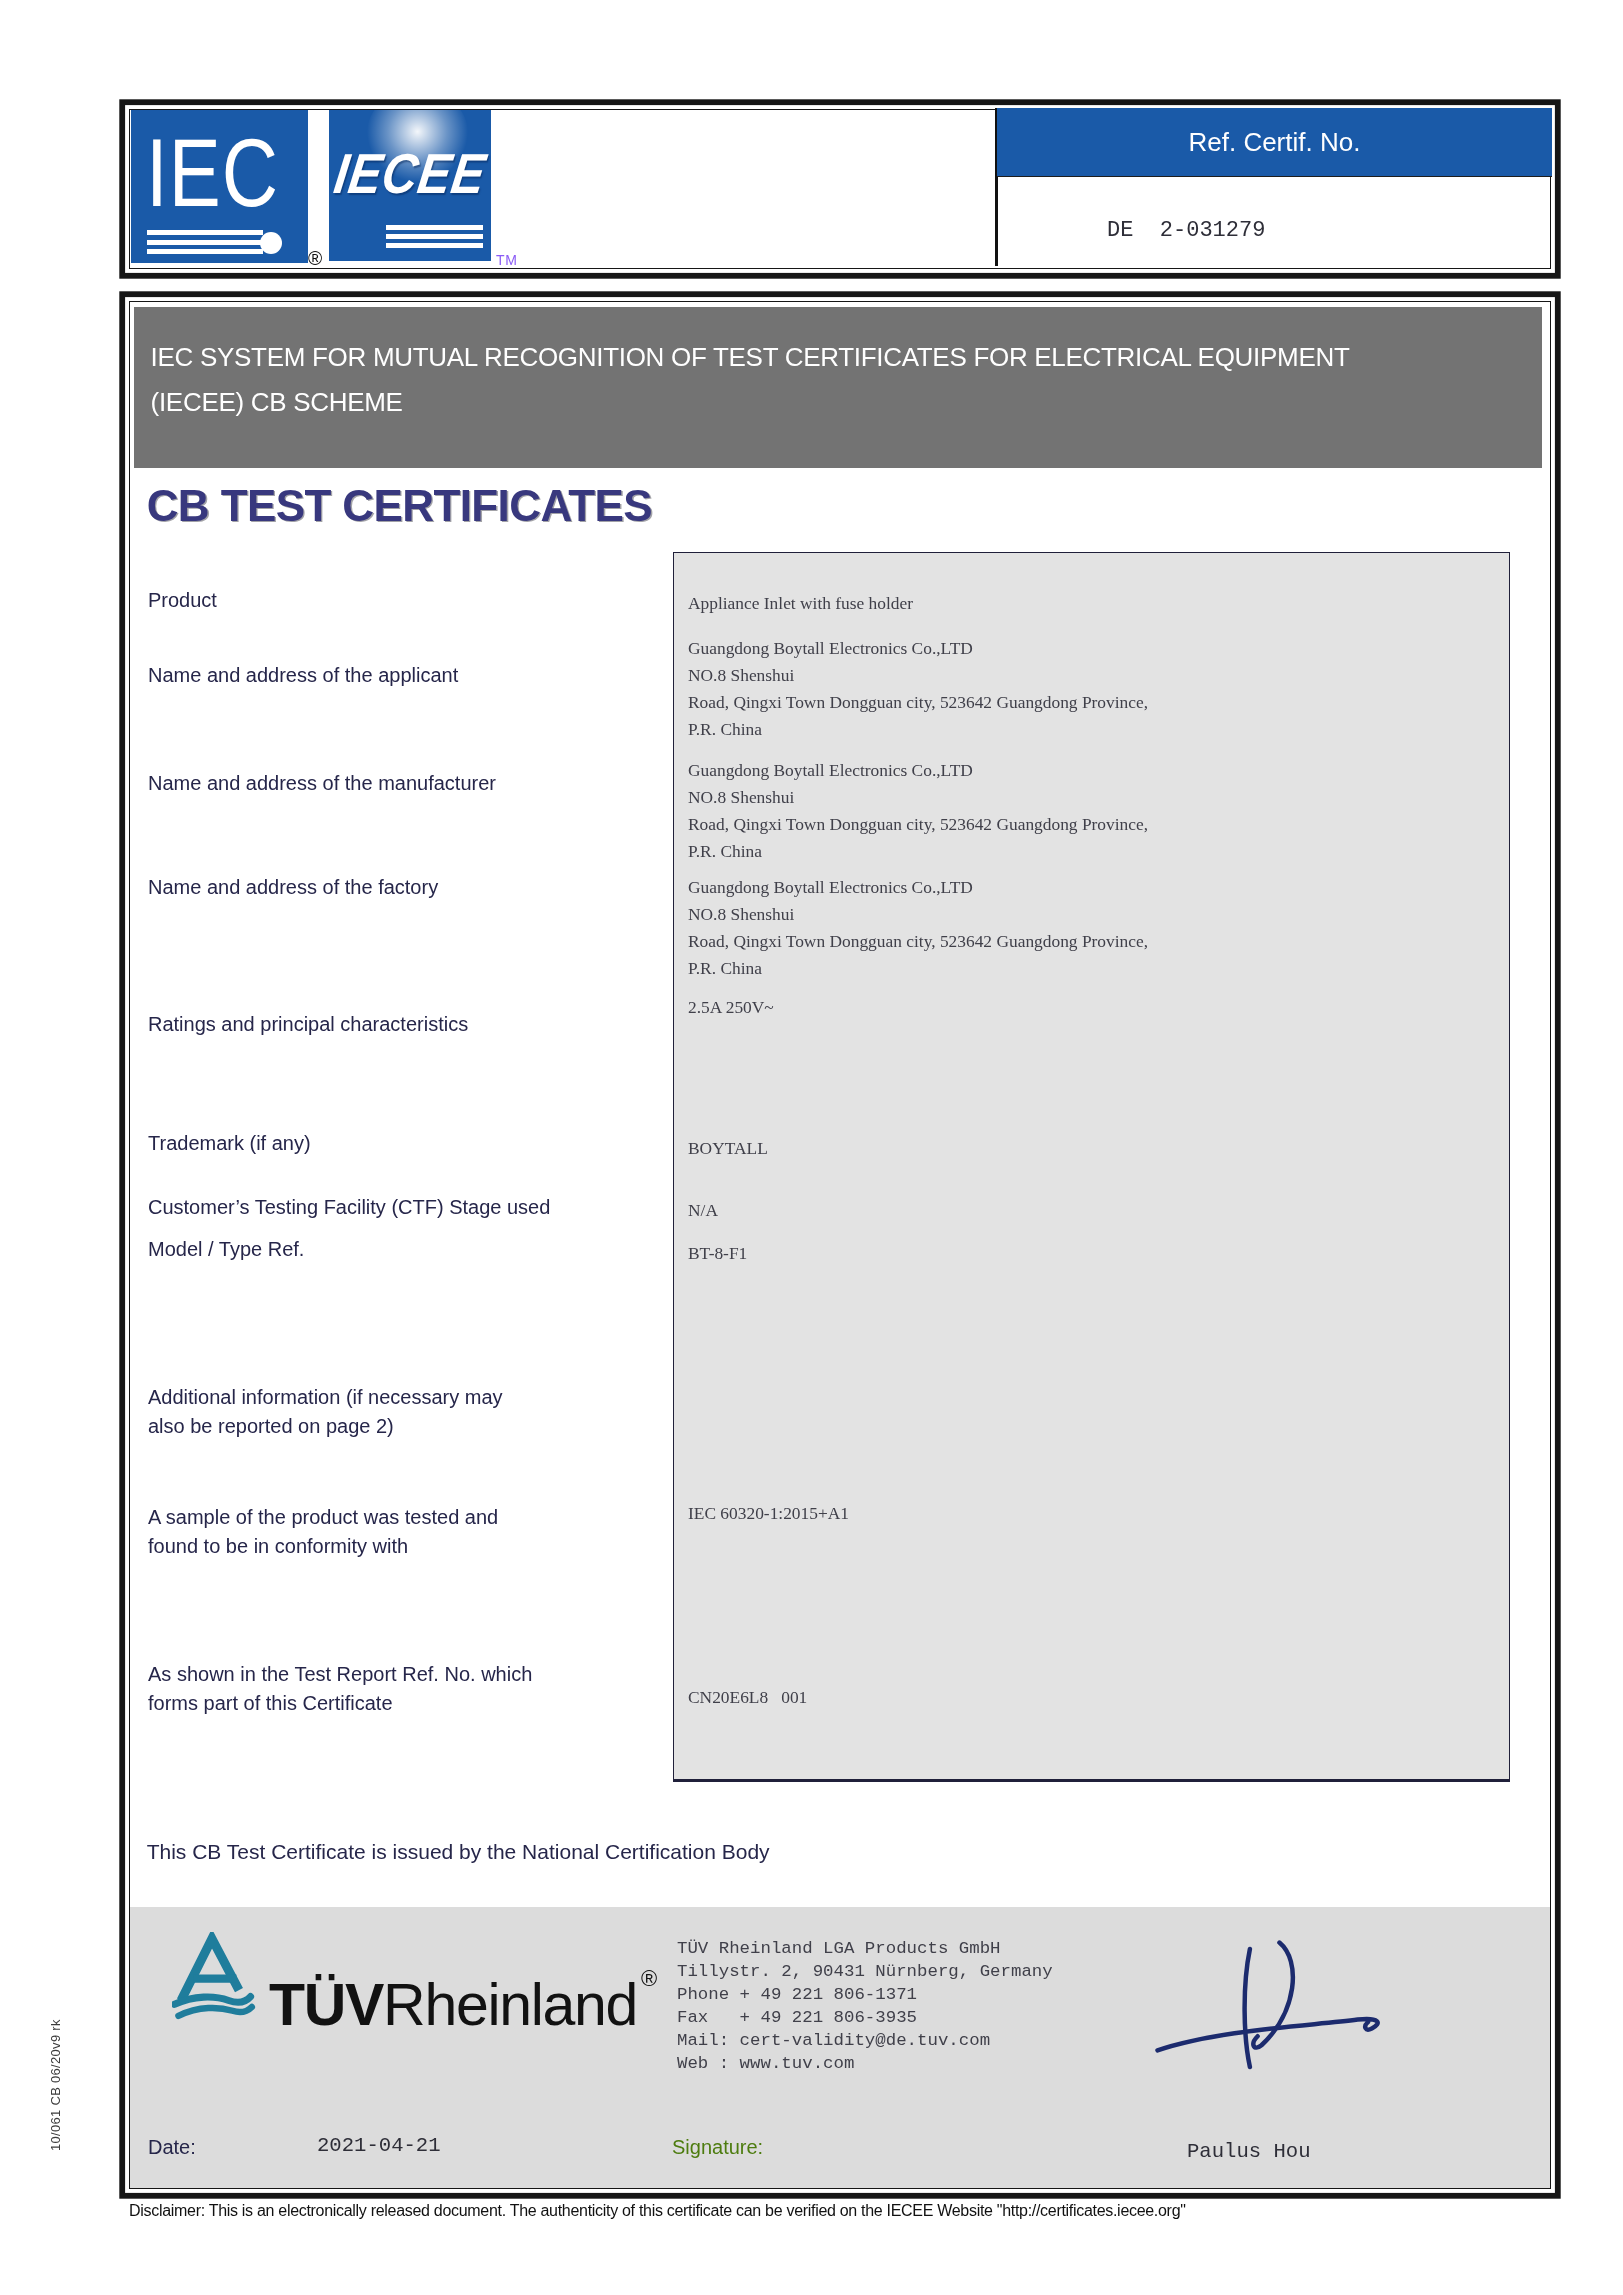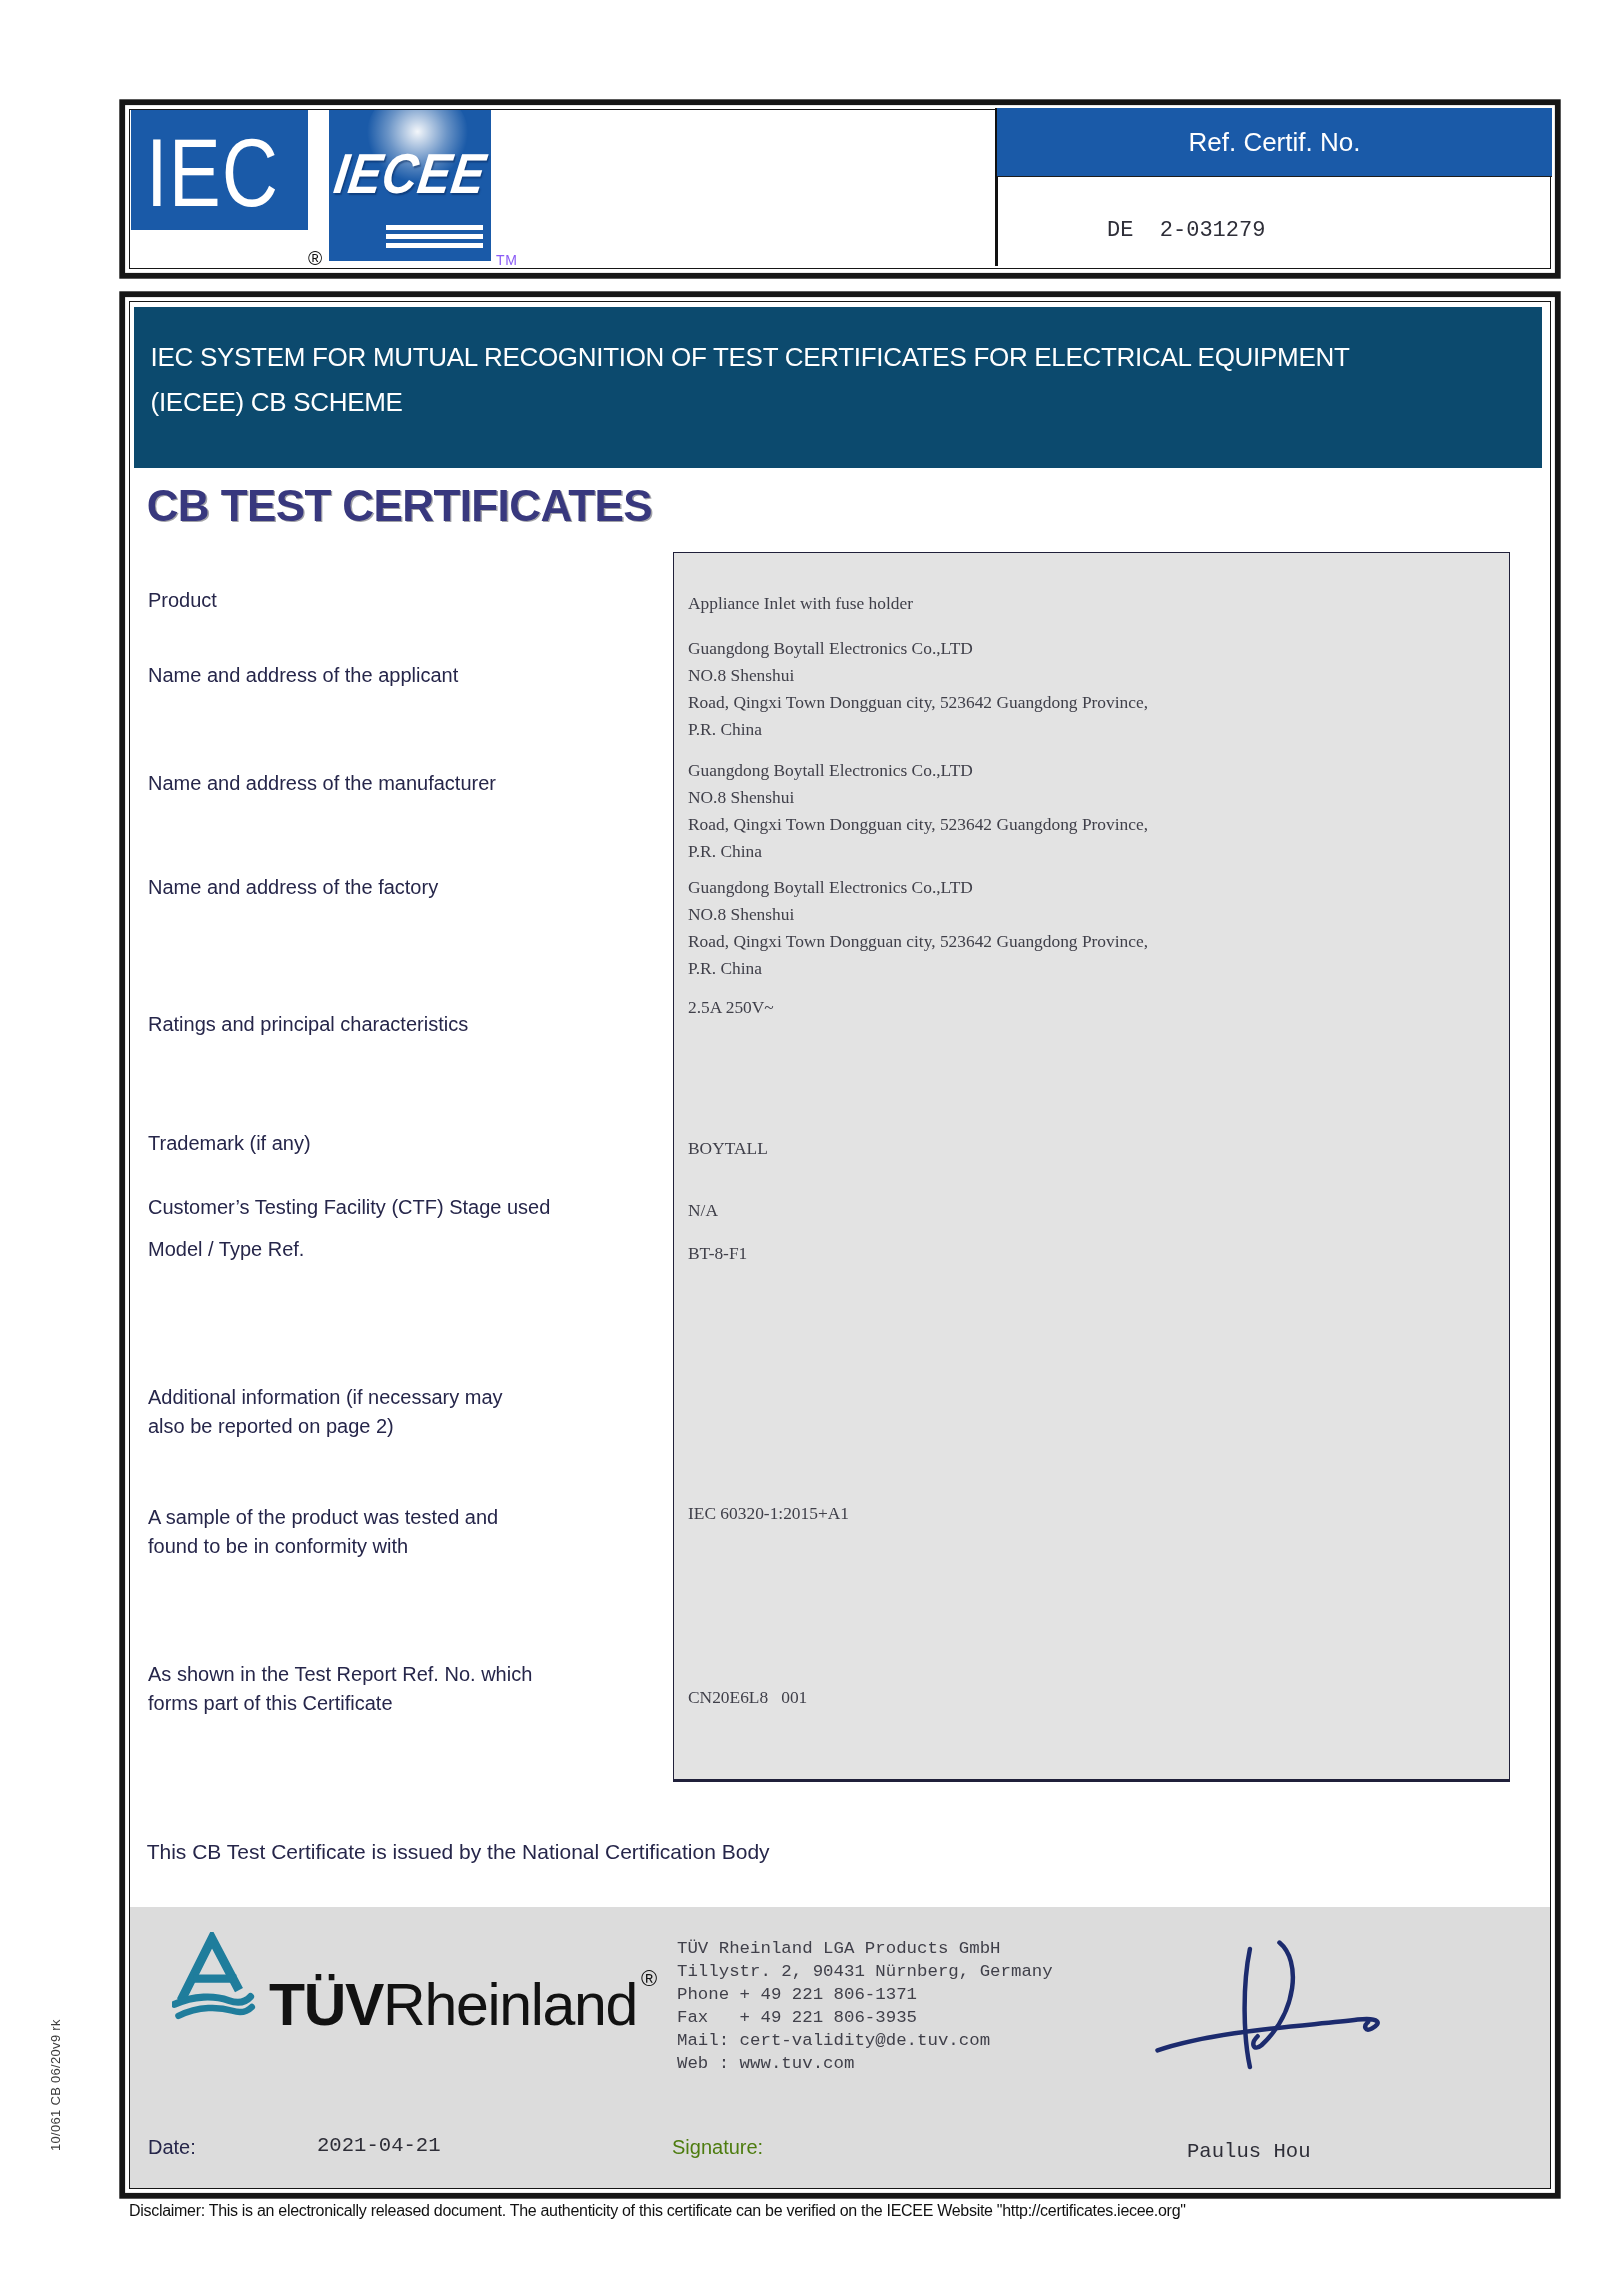--- a/index.html
+++ b/index.html
@@ -7,21 +7,21 @@
         font-family:"Liberation Sans",sans-serif;}
 
   
   .dbox{position:absolute;background:#fff;border:1.9px solid #161616;
         box-shadow:0 0 0 3.9px #ffffff,0 0 0 9.7px #161616;}
   .hdr{left:129px;top:109px;width:1420px;height:158px;}
   .main{left:129px;top:301px;width:1420px;height:1886px;}
   .hdr-in,.main-in{position:absolute;left:0;top:0;right:0;bottom:0;overflow:visible;}
 
   
-  .iec-box{position:absolute;left:0.6px;top:0;width:177px;height:120px;background:#1a5aa8;overflow:hidden;}
+  .iec-box{position:absolute;left:0.6px;top:0;width:177px;height:153px;background:#1a5aa8;overflow:hidden;}
   .iec-txt{position:absolute;left:15.4px;top:14px;color:#fff;font-size:95px;line-height:95px;
            font-weight:400;transform:scale(0.82,1.02);transform-origin:left top;letter-spacing:1.3px;}
   .iec-bars{position:absolute;left:16.7px;top:120px;width:116px;}
   .iec-bars i{display:block;height:5.1px;background:#fff;margin-bottom:4.5px;}
   .iec-dot{position:absolute;left:129px;top:122px;width:22px;height:22px;border-radius:50%;background:#fff;}
   .reg-mark{position:absolute;left:178px;top:138px;font-size:19.3px;color:#111;}
   .iecee-box{position:absolute;left:199px;top:0;width:162px;height:151px;background:#1a5aa8;overflow:hidden;}
   .iecee-gloss{position:absolute;left:37px;top:-22px;width:103px;height:97px;border-radius:50%;
       background:radial-gradient(circle at 50% 45%,rgba(255,255,255,.95) 0%,rgba(255,255,255,.35) 40%,rgba(255,255,255,0) 68%);}
   .iecee-txt{position:absolute;left:10.3px;top:36px;color:#fff;font-size:49px;line-height:49px;font-weight:bold;
@@ -32,21 +32,21 @@
   .tm-mark{position:absolute;left:366px;top:142px;font-size:14px;color:#8b5cf6;letter-spacing:0.6px;}
   .hdr-div{position:absolute;left:865px;top:-1.9px;width:2.6px;height:158px;background:#111;}
   .ref-col{position:absolute;left:867px;top:0;right:0;height:100%;}
   .ref-banner{position:absolute;left:0;top:-1.9px;right:-1.9px;height:68px;background:#1a5aa8;
               border-bottom:1.9px solid #1d1d1d;color:#fff;font-size:26px;line-height:68px;text-align:center;
               letter-spacing:0px;}
   .ref-value{position:absolute;left:110px;top:108px;font-family:"Liberation Mono",monospace;
              font-size:22px;color:#2e2e38;white-space:pre;}
 
   
-  .scheme-banner{position:absolute;left:3.9px;top:5.1px;width:1408px;height:161px;background:#0c4a6e;
+  .scheme-banner{position:absolute;left:3.9px;top:5.1px;width:1408px;height:161px;background:#737373;
                  color:#fff;padding:0;box-sizing:border-box;}
   .scheme-banner div{position:relative;margin-left:16.7px;font-size:26px;line-height:45px;letter-spacing:-0.3px;}
   .scheme-banner div:first-child{margin-top:28px;}
 
   .title{position:absolute;left:16.7px;top:179px;margin:0;font-size:44px;letter-spacing:-0.6px;
          font-weight:bold;color:#38387e;text-shadow:1.3px 1.3px 0 rgba(70,70,80,.5);}
 
   
   .lbl{position:absolute;left:18px;width:521px;font-size:20px;line-height:29px;color:#26264a;
        white-space:pre-wrap;}

